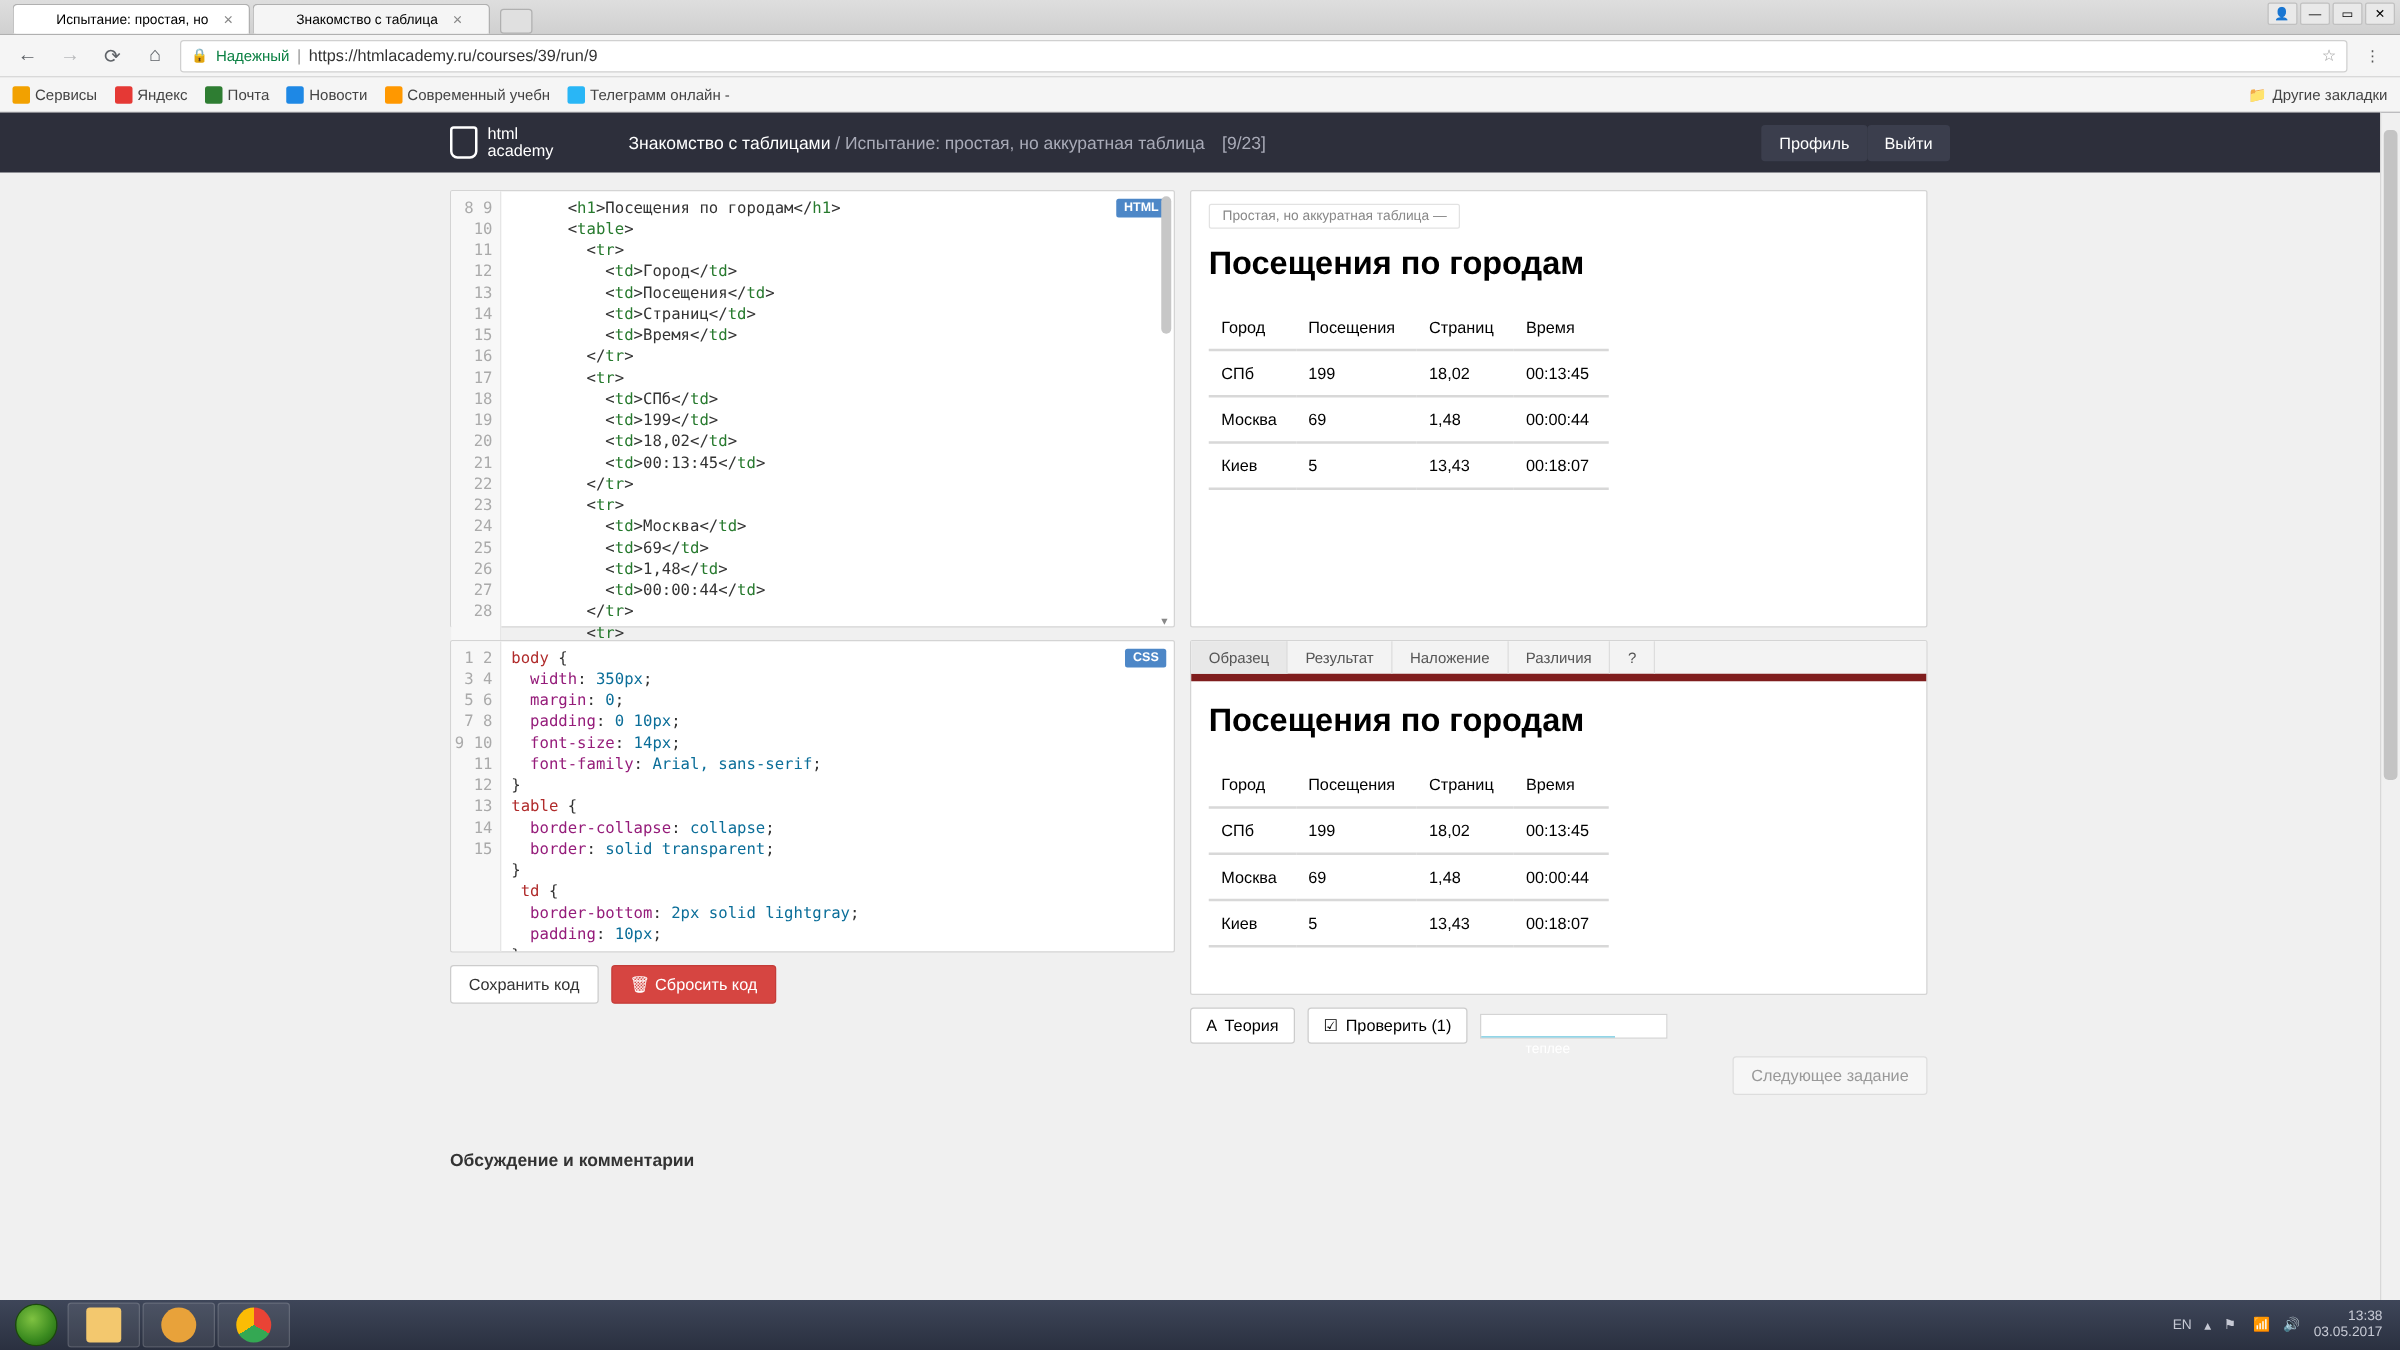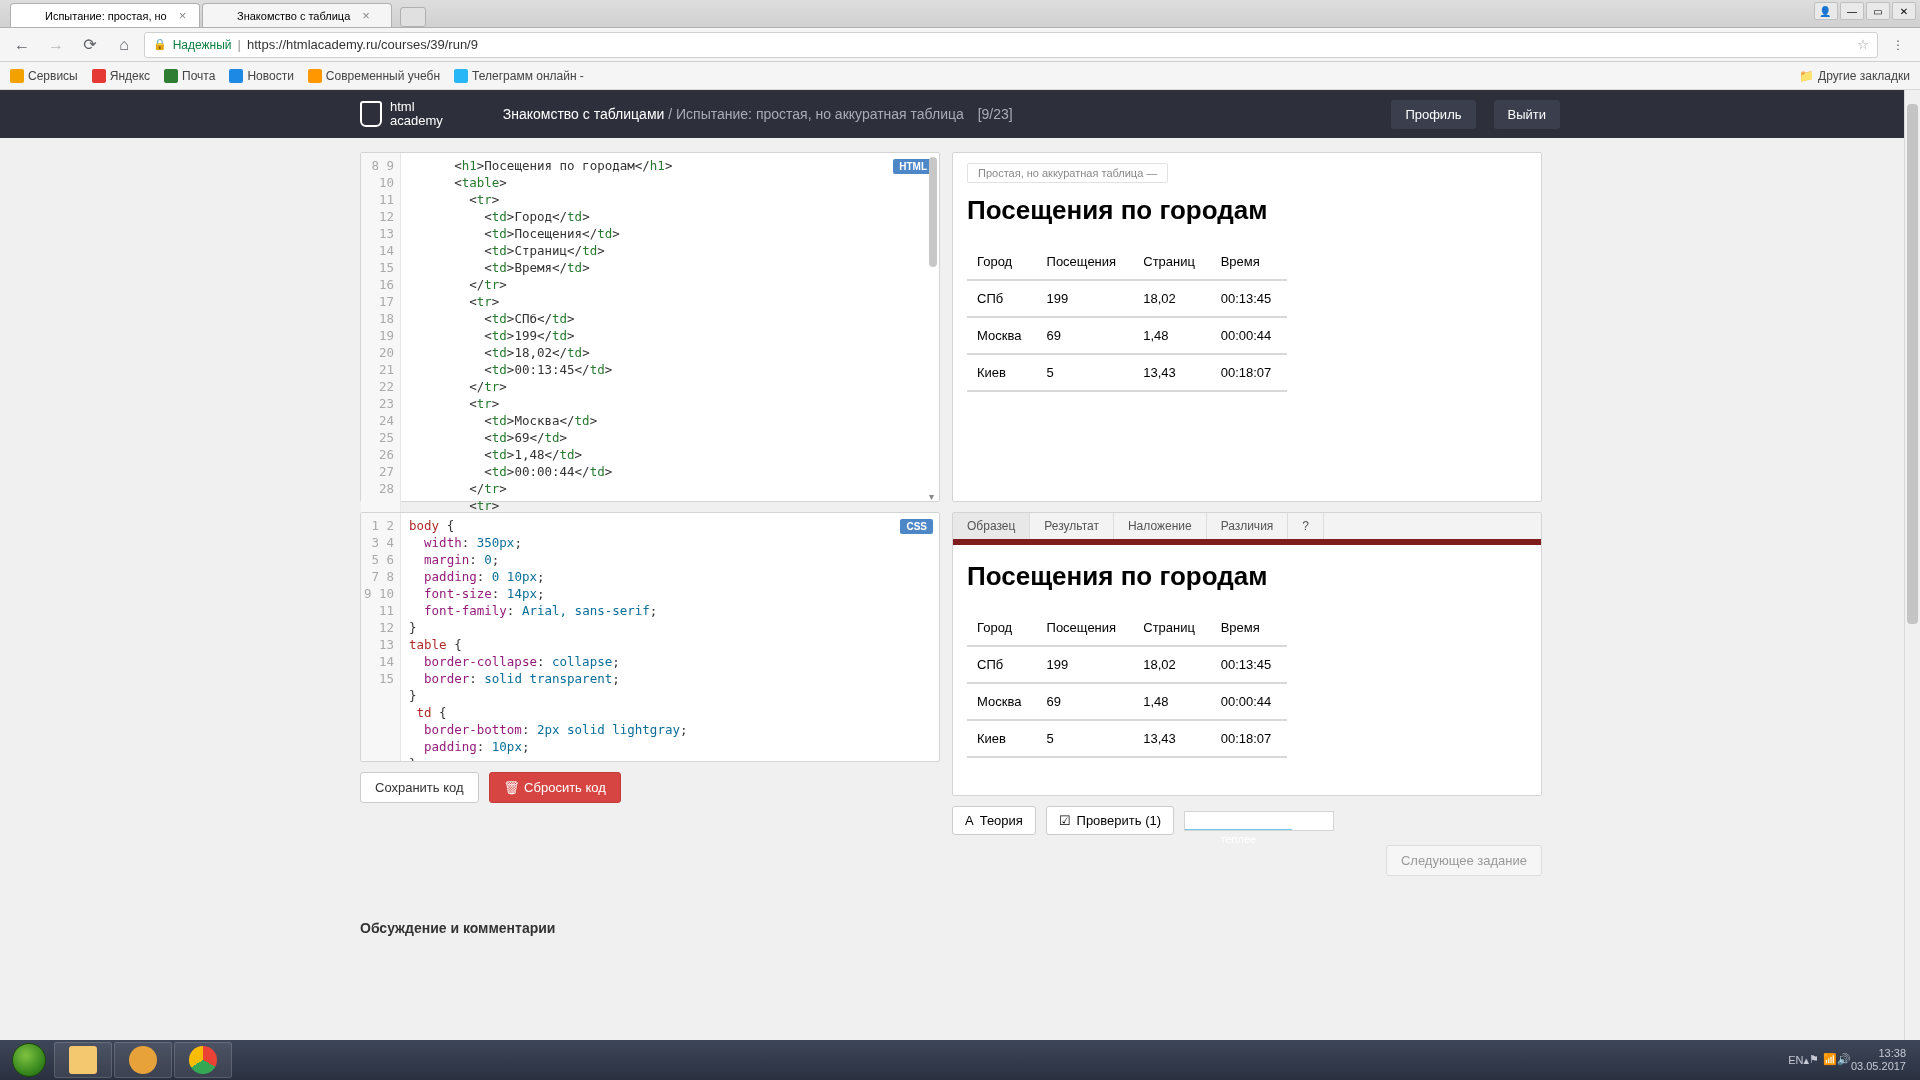--- a/index.html
+++ b/index.html
@@ -132,21 +132,21 @@
   border-radius: 3px 3px 6px 6px;
 }
 .logo-txt { line-height: 1.1; }
 .breadcrumb {
   margin-left: 60px;
   font-size: 14px;
 }
 .bc1 { color: #fff; }
 .bc2 { color: #a9abb8; }
 .bc-count { color: #a9abb8; margin-left: 10px; }
-.hdr-right { margin-left: auto; display: flex; gap: 18px; }
+.hdr-right { margin-left: auto; display: flex; gap: 0; }
 .hdr-btn {
   padding: 7px 14px;
   background: #3b3e4d;
   border-radius: 3px;
   font-size: 13px;
   color: #fff;
 }
 .hdr-btn.logout { background: #3b3e4d; }
 
 
@@ -366,21 +366,21 @@
   width: 58px; height: 36px;
   margin-right: 2px;
   background: rgba(255,255,255,0.08);
   border: 1px solid rgba(255,255,255,0.15);
   border-radius: 3px;
   display: flex; align-items: center; justify-content: center;
 }
 .task-ico { width: 28px; height: 28px; border-radius: 3px; }
 .tray {
   margin-left: auto;
-  display: flex; align-items: center; 
+  display: flex; align-items: center; gap: 10px;
   color: #c6c9d4;
   font-size: 11px;
   padding-right: 10px;
 }
 .tray-ico { width: 14px; height: 14px; }
 .clock { text-align: right; line-height: 1.2; }
 
 
 .page-scroll {
   position: absolute;

